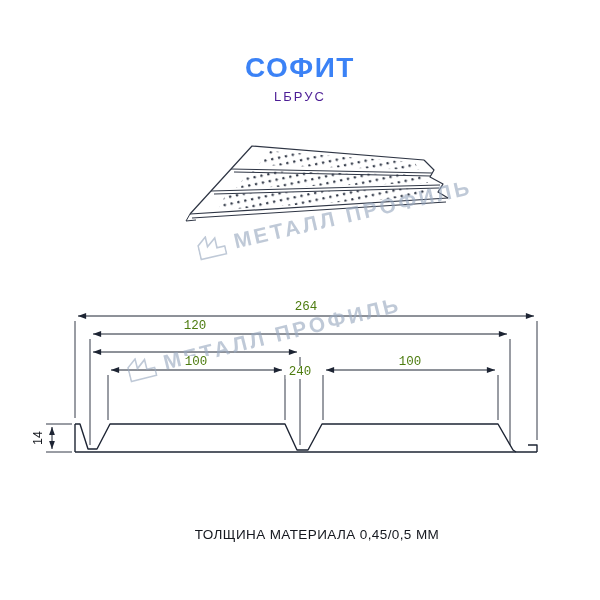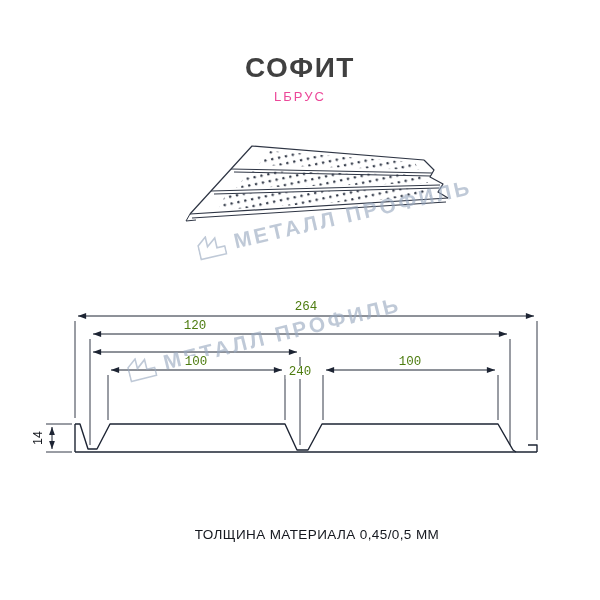--- a/index.html
+++ b/index.html
@@ -2,25 +2,25 @@
 <html><head>
 <meta charset="utf-8">
 <style>
   html,body{margin:0;padding:0;background:#fff;}
   .page{
     position:relative;width:600px;height:600px;background:#ffffff;overflow:hidden;
     font-family:"Liberation Sans","DejaVu Sans",sans-serif;color:#15181f;
   }
   .title{
     position:absolute;top:52px;left:0;width:100%;text-align:center;
-    font-size:28px;font-weight:bold;letter-spacing:1.5px;color:#404040;
+    font-size:28px;font-weight:bold;letter-spacing:1.5px;color:#3b82f6;
   }
   .subtitle{
     position:absolute;top:89px;left:0;width:100%;text-align:center;
-    font-size:13px;font-weight:500;letter-spacing:2px;color:#ec4899;
+    font-size:13px;font-weight:500;letter-spacing:2px;color:#4c1d95;
   }
   .art{position:absolute;left:0;top:0;width:600px;height:600px;}
   .dim{
     position:absolute;transform:translateX(-50%);
     font-size:12.5px;color:#4d7c0f;background:#fff;padding:0 3px;line-height:13px;font-family:Liberation Mono, monospace;
   }
   .dim-v{
     position:absolute;transform:translate(-50%,-50%) rotate(-90deg);
     font-size:12.5px;color:#15181f;line-height:13px;background:#fff;padding:0 2px;
   }

